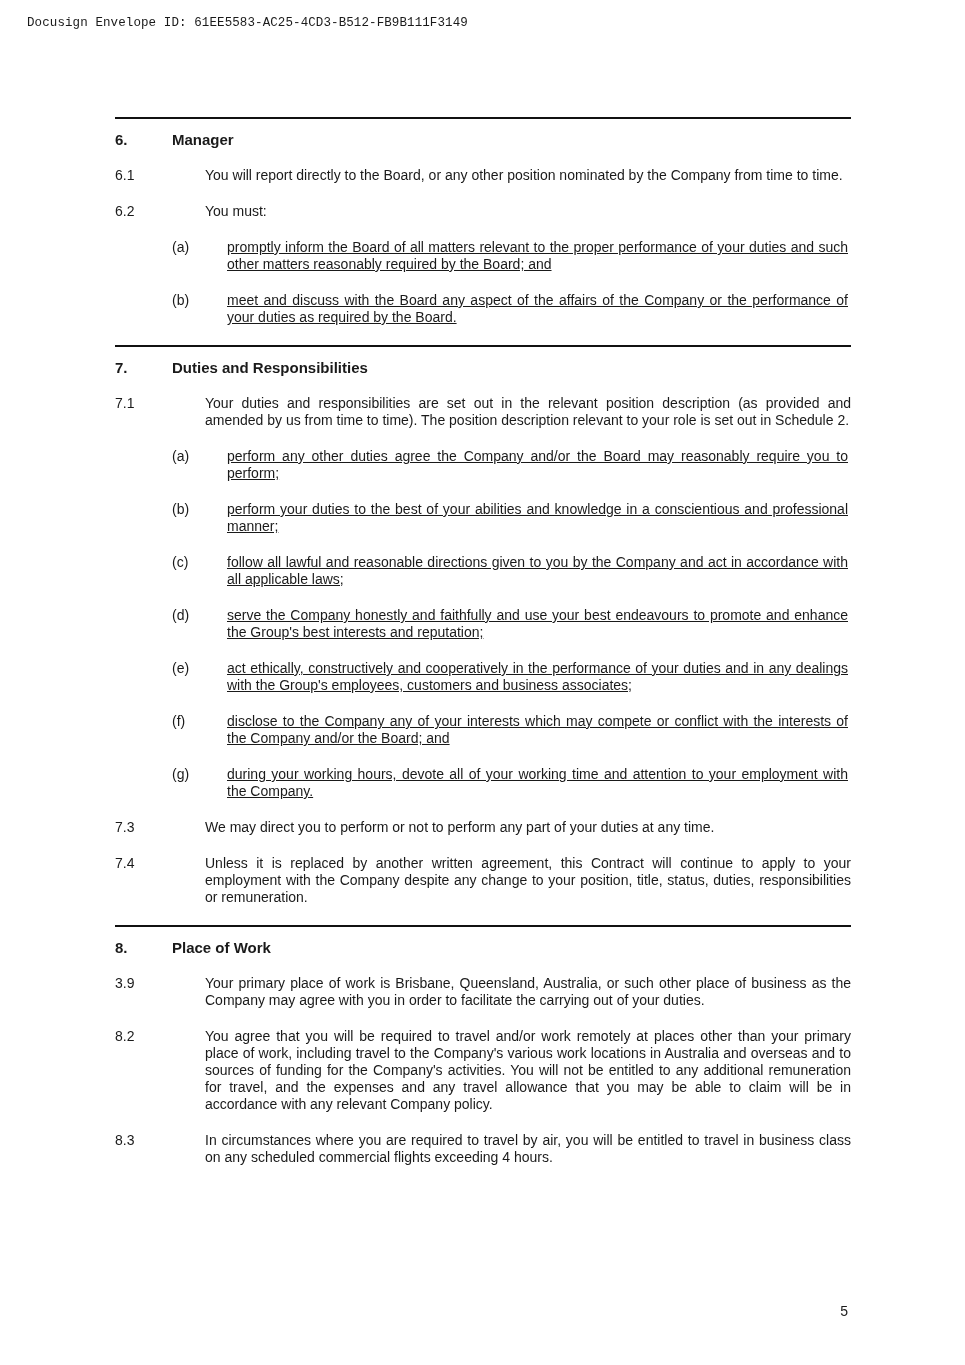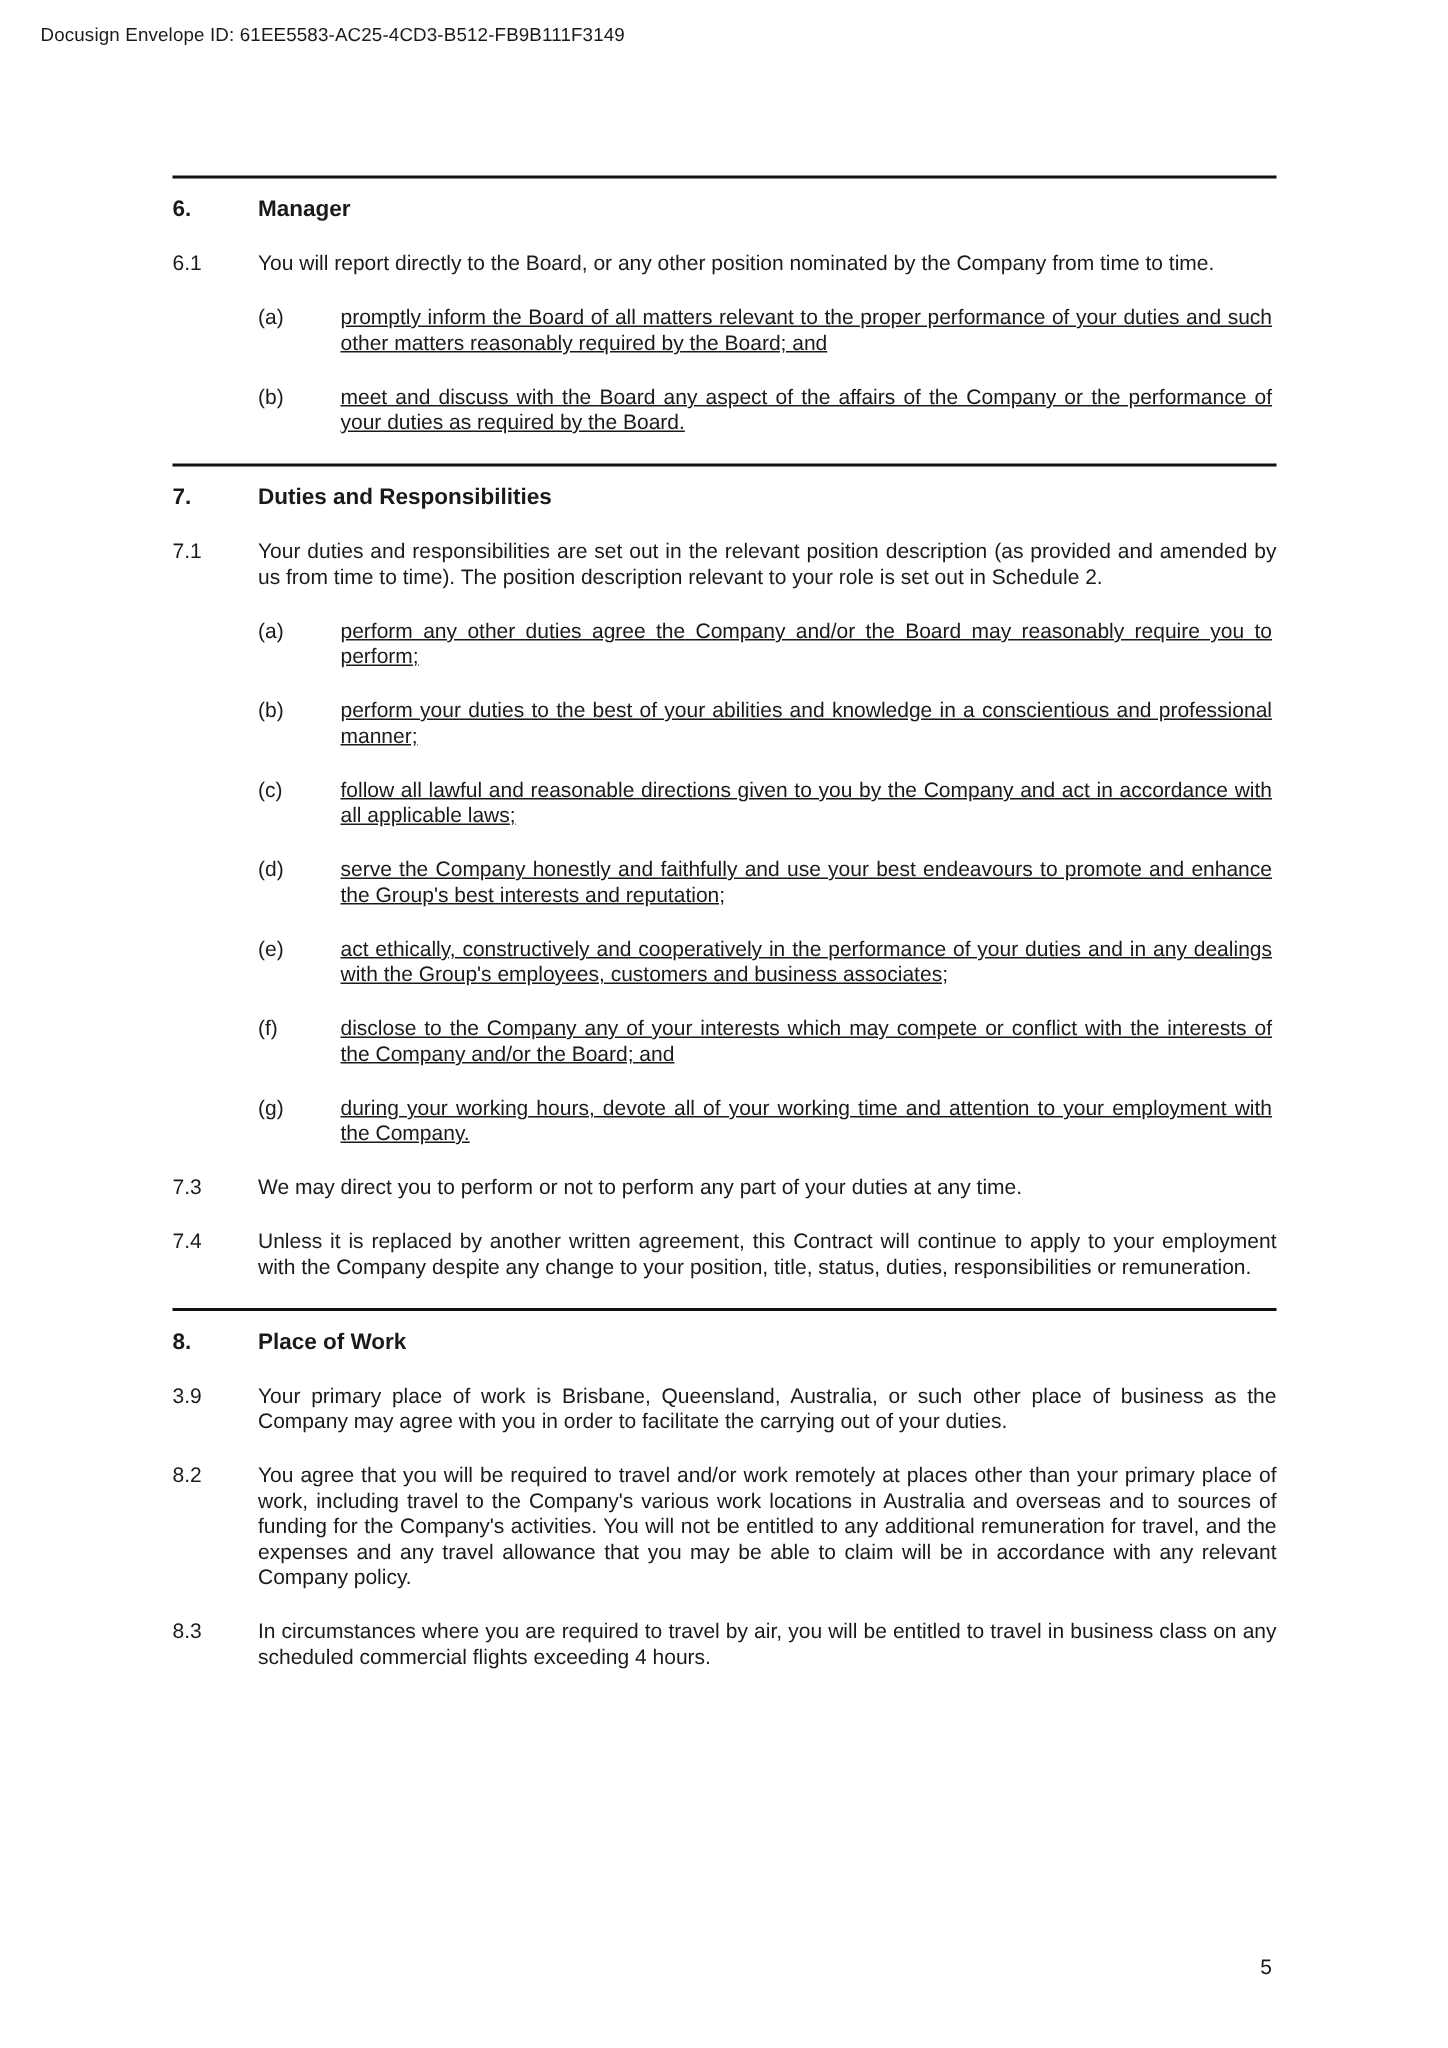--- a/index.html
+++ b/index.html
@@ -2,35 +2,35 @@
 <html><head>
 <meta charset="utf-8">
 <style>
   html, body { margin: 0; padding: 0; background: #ffffff; }
   body {
     width: 965px; height: 1365px; position: relative; overflow: hidden;
     font-family: "Liberation Sans", sans-serif; color: #1a1a1a;
   }
   .envelope {
     position: absolute; left: 27px; top: 16px;
-    font-size: 12.5px; color: #1a1a1a; letter-spacing: 0.1px;
+    font-size: 12.5px; color: #1a1a1a; letter-spacing: 0.1px; font-family: Liberation Mono, monospace;
   }
   .content {
     position: absolute; left: 115px; top: 117px; width: 736px;
     font-size: 14px; line-height: 17px;
   }
   .section-rule { height: 2px; background: #111; margin: 0; }
   .section-head {
     display: flex; font-weight: bold; font-size: 15px;
     margin-top: 12px; margin-bottom: 19px;
   }
   .section-head .num { width: 57px; flex: none; }
   .clause { display: flex; margin-bottom: 19px; }
   .clause .num { width: 57px; flex: none; }
-  .clause .text { flex: 1; text-align: justify; }
+  .clause .text { flex: 1; text-align: justify; margin-left: 33px; }
   .sub { display: flex; margin-left: 57px; margin-bottom: 19px; }
   .sub .label { width: 55px; flex: none; }
   .sub .text { flex: 1; text-align: justify; padding-right: 3px; text-decoration: underline; }
   .section { margin-bottom: 0; }
   .section + .section { margin-top: 0; }
   .page-number {
     position: absolute; right: 117px; top: 1303px; font-size: 14px;
   }
 </style>
 </head>
@@ -42,20 +42,24 @@
 
   <div class="section">
     <div class="section-rule"></div>
     <div class="section-head">
       <span class="num">6.</span>
       <span>Manager</span>
     </div>
     <div class="clause">
       <span class="num">6.1</span>
       <span class="text">You will report directly to the Board, or any other position nominated by the Company from time to time.</span>
+    </div>
+    <div class="clause">
+      <span class="num">6.2</span>
+      <span class="text">You must:</span>
     </div>
     <div class="sub">
       <span class="label">(a)</span>
       <span class="text">promptly inform the Board of all matters relevant to the proper performance of your duties and such other matters reasonably required by the Board; and</span>
     </div>
     <div class="sub">
       <span class="label">(b)</span>
       <span class="text">meet and discuss with the Board any aspect of the affairs of the Company or the performance of your duties as required by the Board.</span>
     </div>
   </div>

